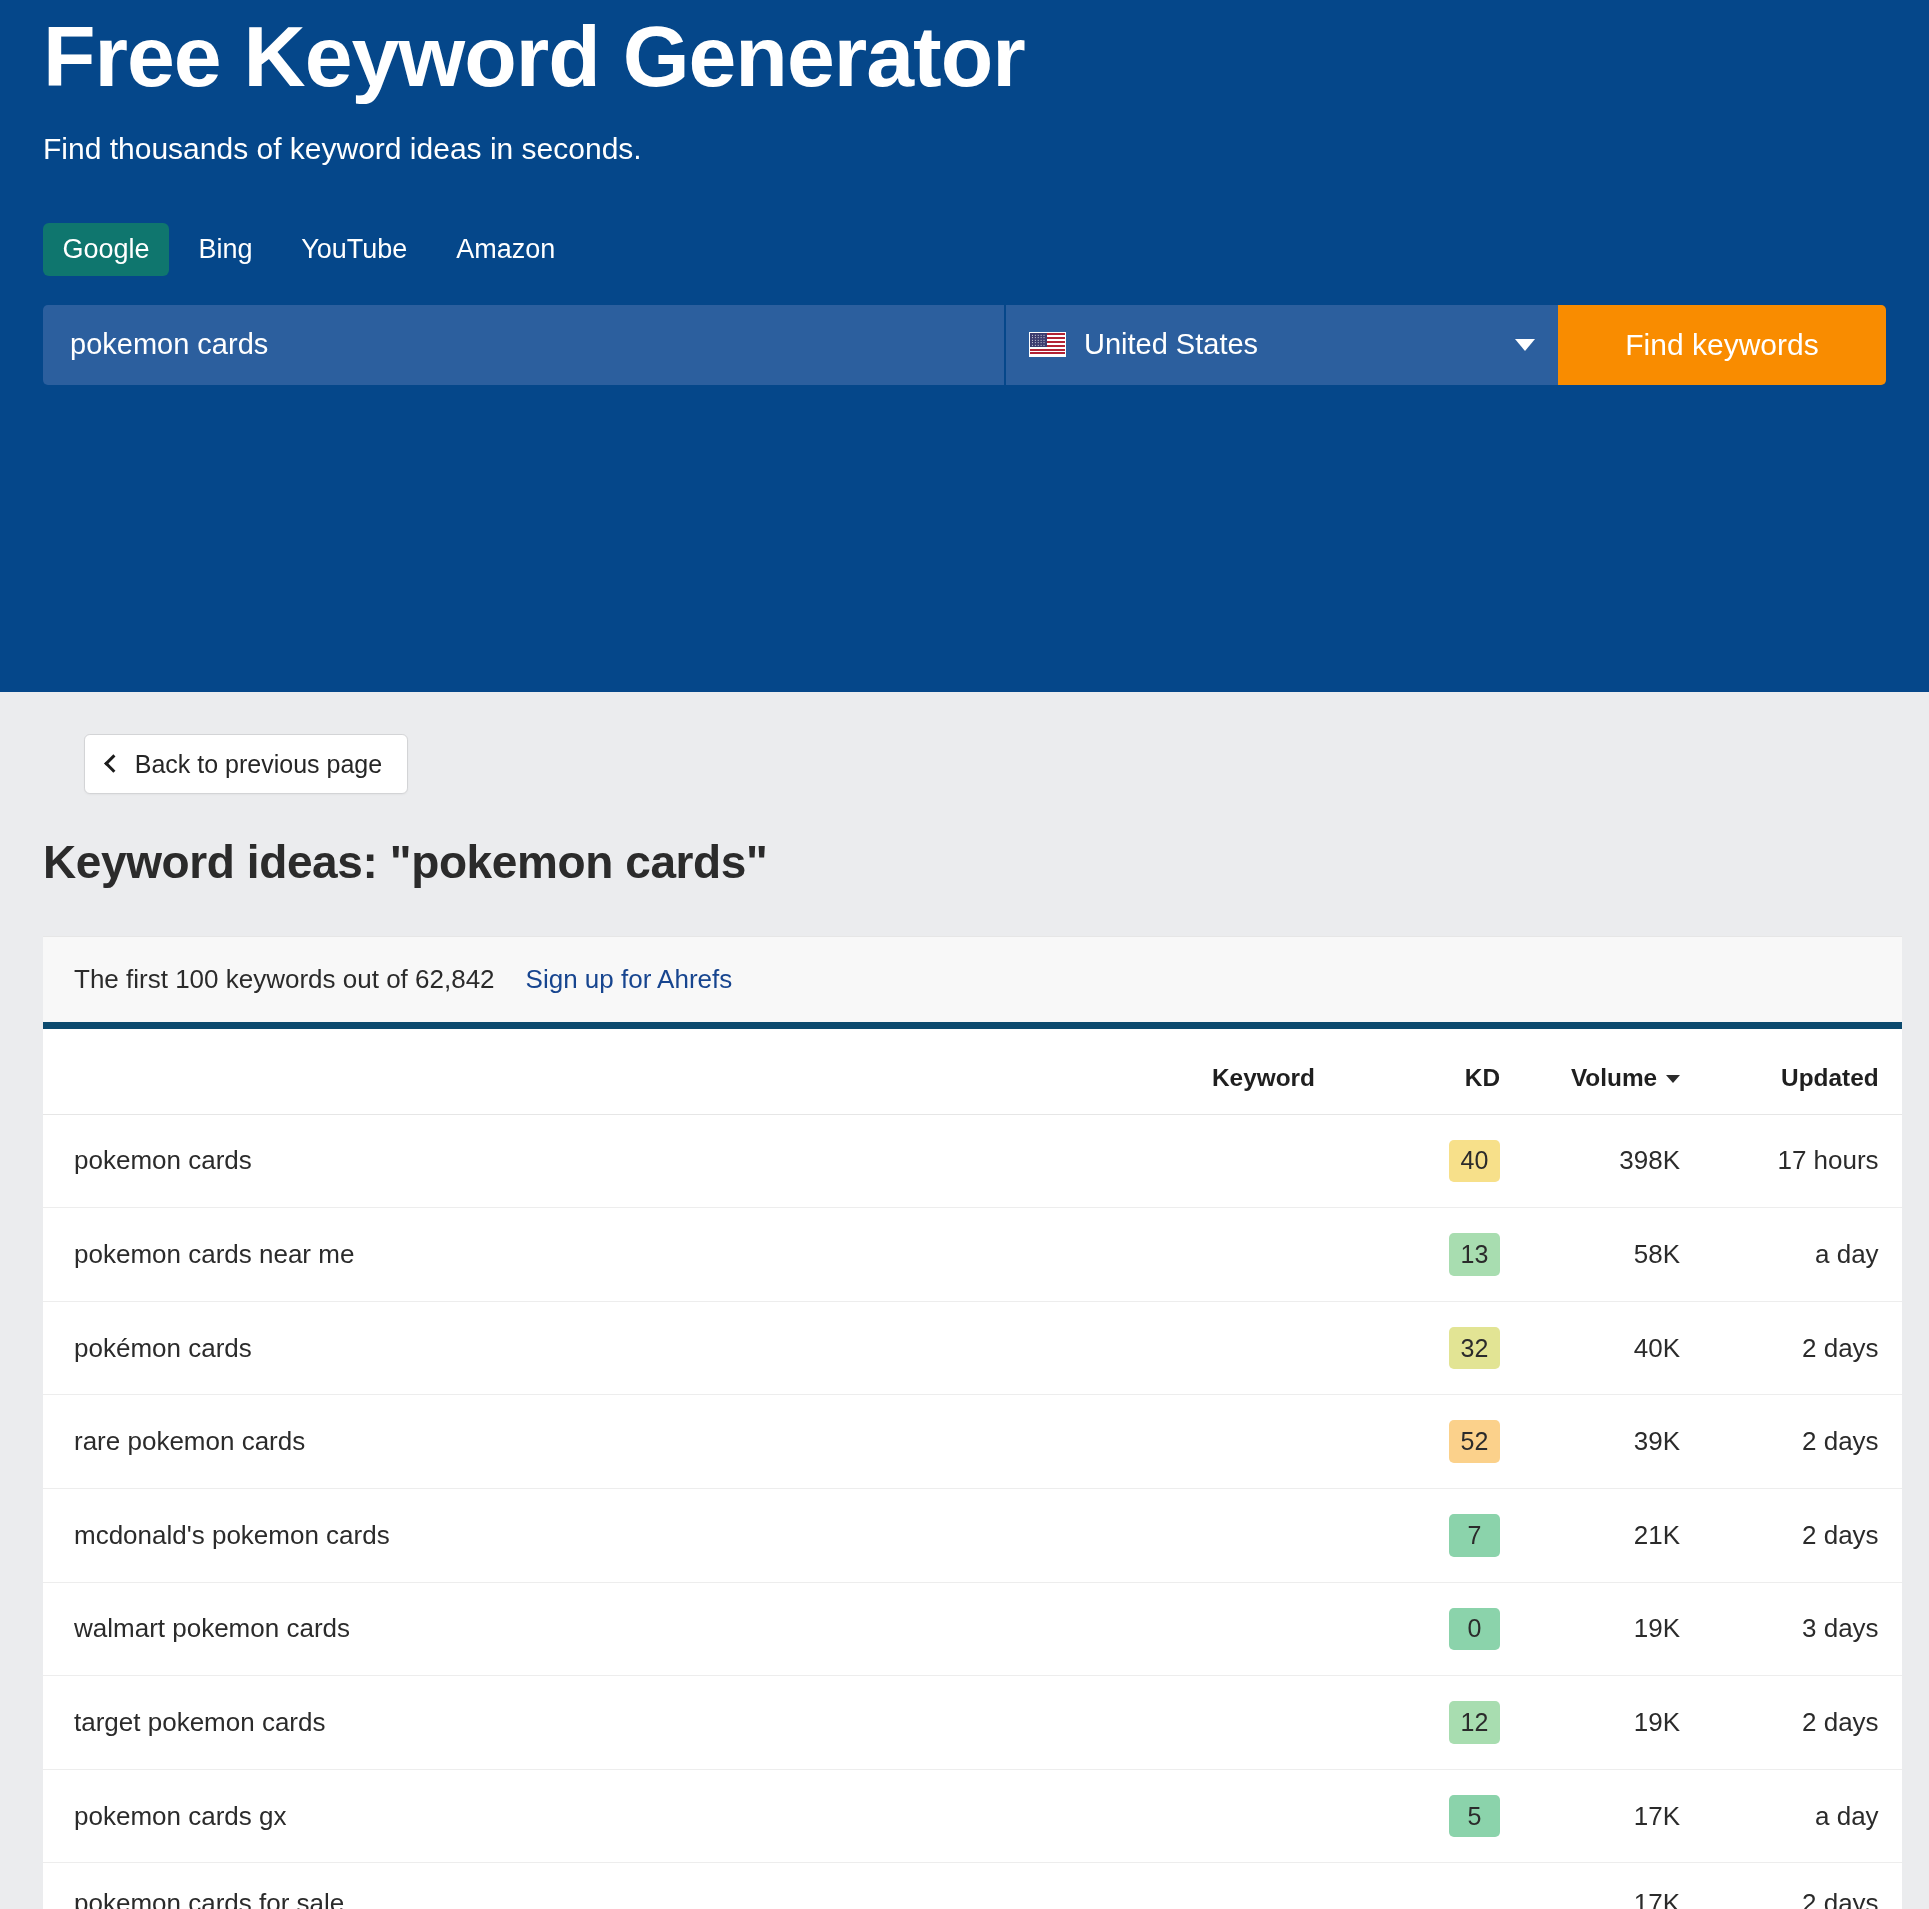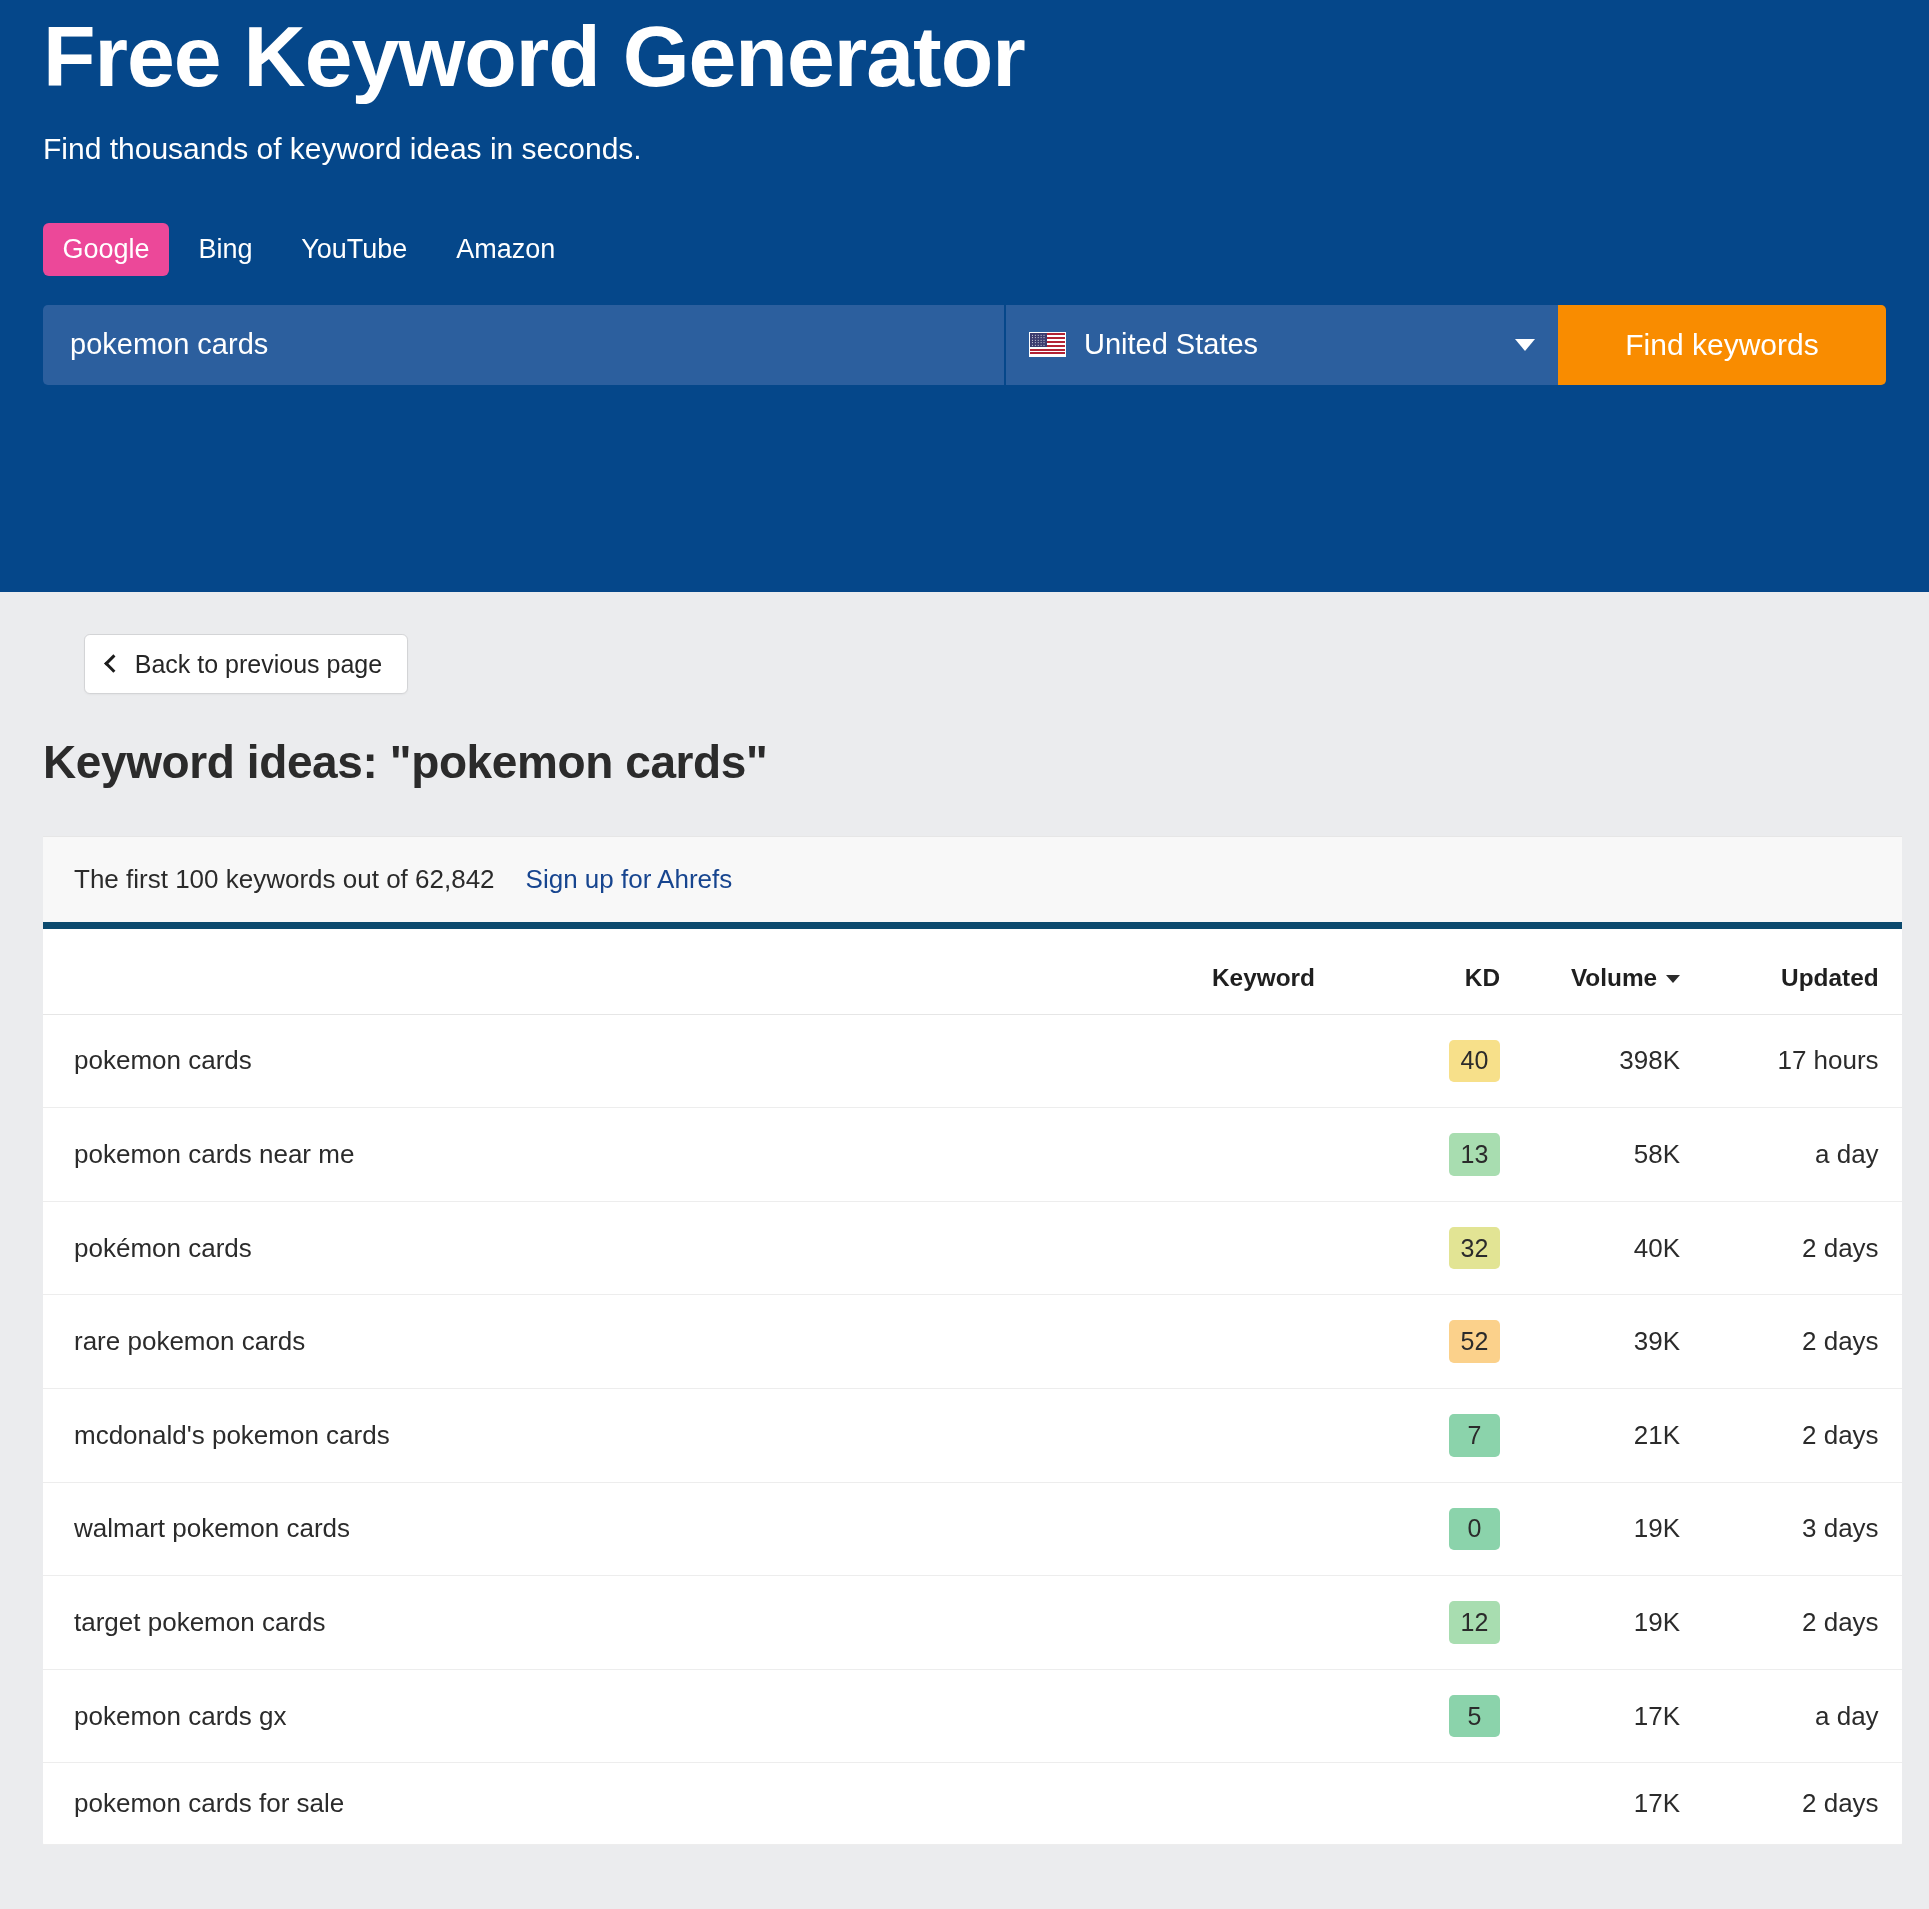--- a/index.html
+++ b/index.html
@@ -9,21 +9,21 @@
     overflow: hidden;
     background: #ebecee;
     font-family: "Liberation Sans", sans-serif;
     -webkit-font-smoothing: antialiased;
   }
 
   
   .hero {
     background: #05478a;
     padding: 0 0 0 43px;
-    height: 592px;
+    height: 692px;
     position: relative;
   }
   .hero-title {
     margin: 0;
     padding-top: 5.9px;
     color: #ffffff;
     font-size: 86px;
     font-weight: 700;
     letter-spacing: -1px;
     line-height: 1.18;
@@ -46,21 +46,21 @@
     color: #ffffff;
     font-size: 27px;
     padding: 10.7px 19.5px;
     border-radius: 5.9px;
     cursor: pointer;
     white-space: nowrap;
     background: transparent;
     border: none;
     font-family: inherit;
   }
-  .engine-tab.active { background: #ec4899; }
+  .engine-tab.active { background: #0f766e; }
 
   .search-row {
     display: flex;
     align-items: stretch;
     margin-top: 29px;
     height: 80px;
     width: 1843px;
   }
   .search-input {
     flex: 0 0 961px;

